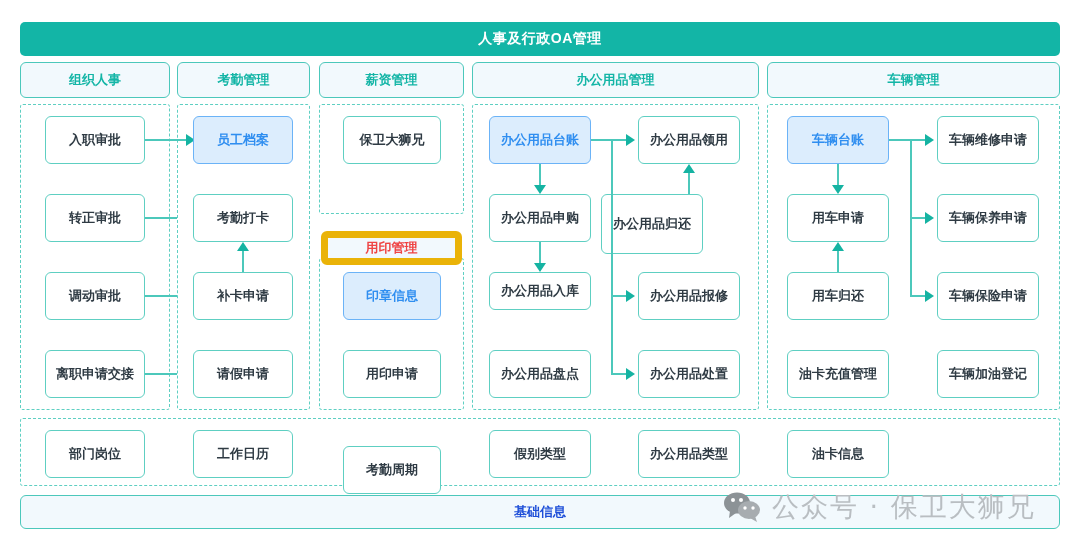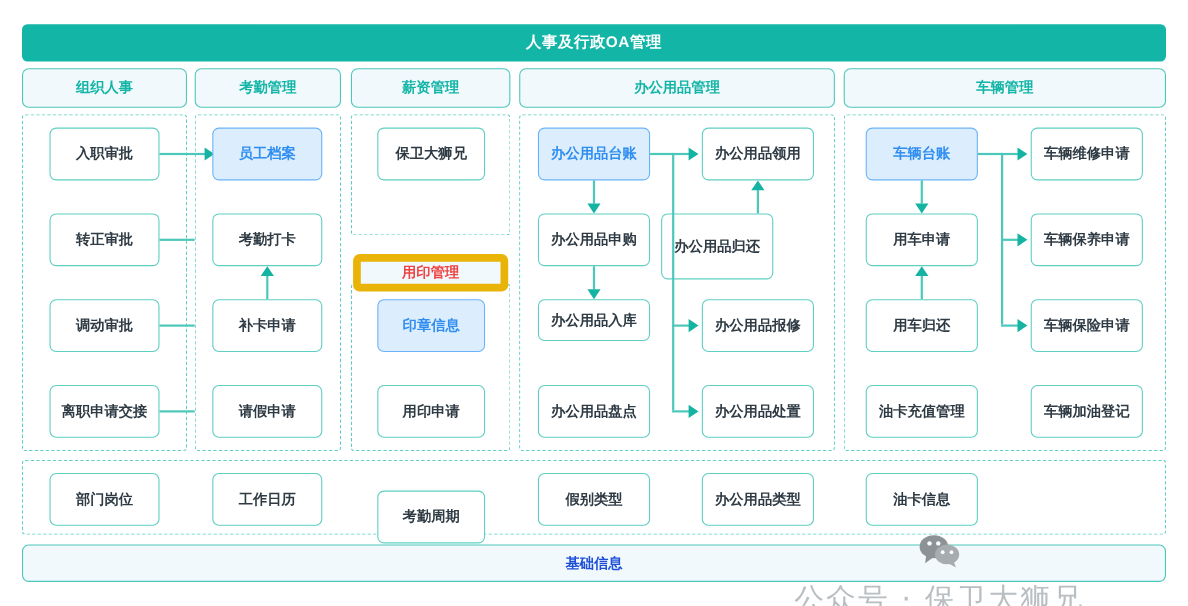--- a/index.html
+++ b/index.html
@@ -141,21 +141,20 @@
 
   
   .watermark {
     position: absolute;
     left: 722px; top: 485px;
     height: 44px;
     display: flex;
     align-items: center;
     gap: 10px;
     pointer-events: none;
-    flex-direction: column;
   }
   .wm-logo { width: 40px; height: 32px; position: relative; }
   .wm-text {
     color: #b9bec2;
     font-size: 27px;
     letter-spacing: 2px;
     white-space: nowrap;
     font-family: "DejaVu Sans", sans-serif;
   }
 </style>

